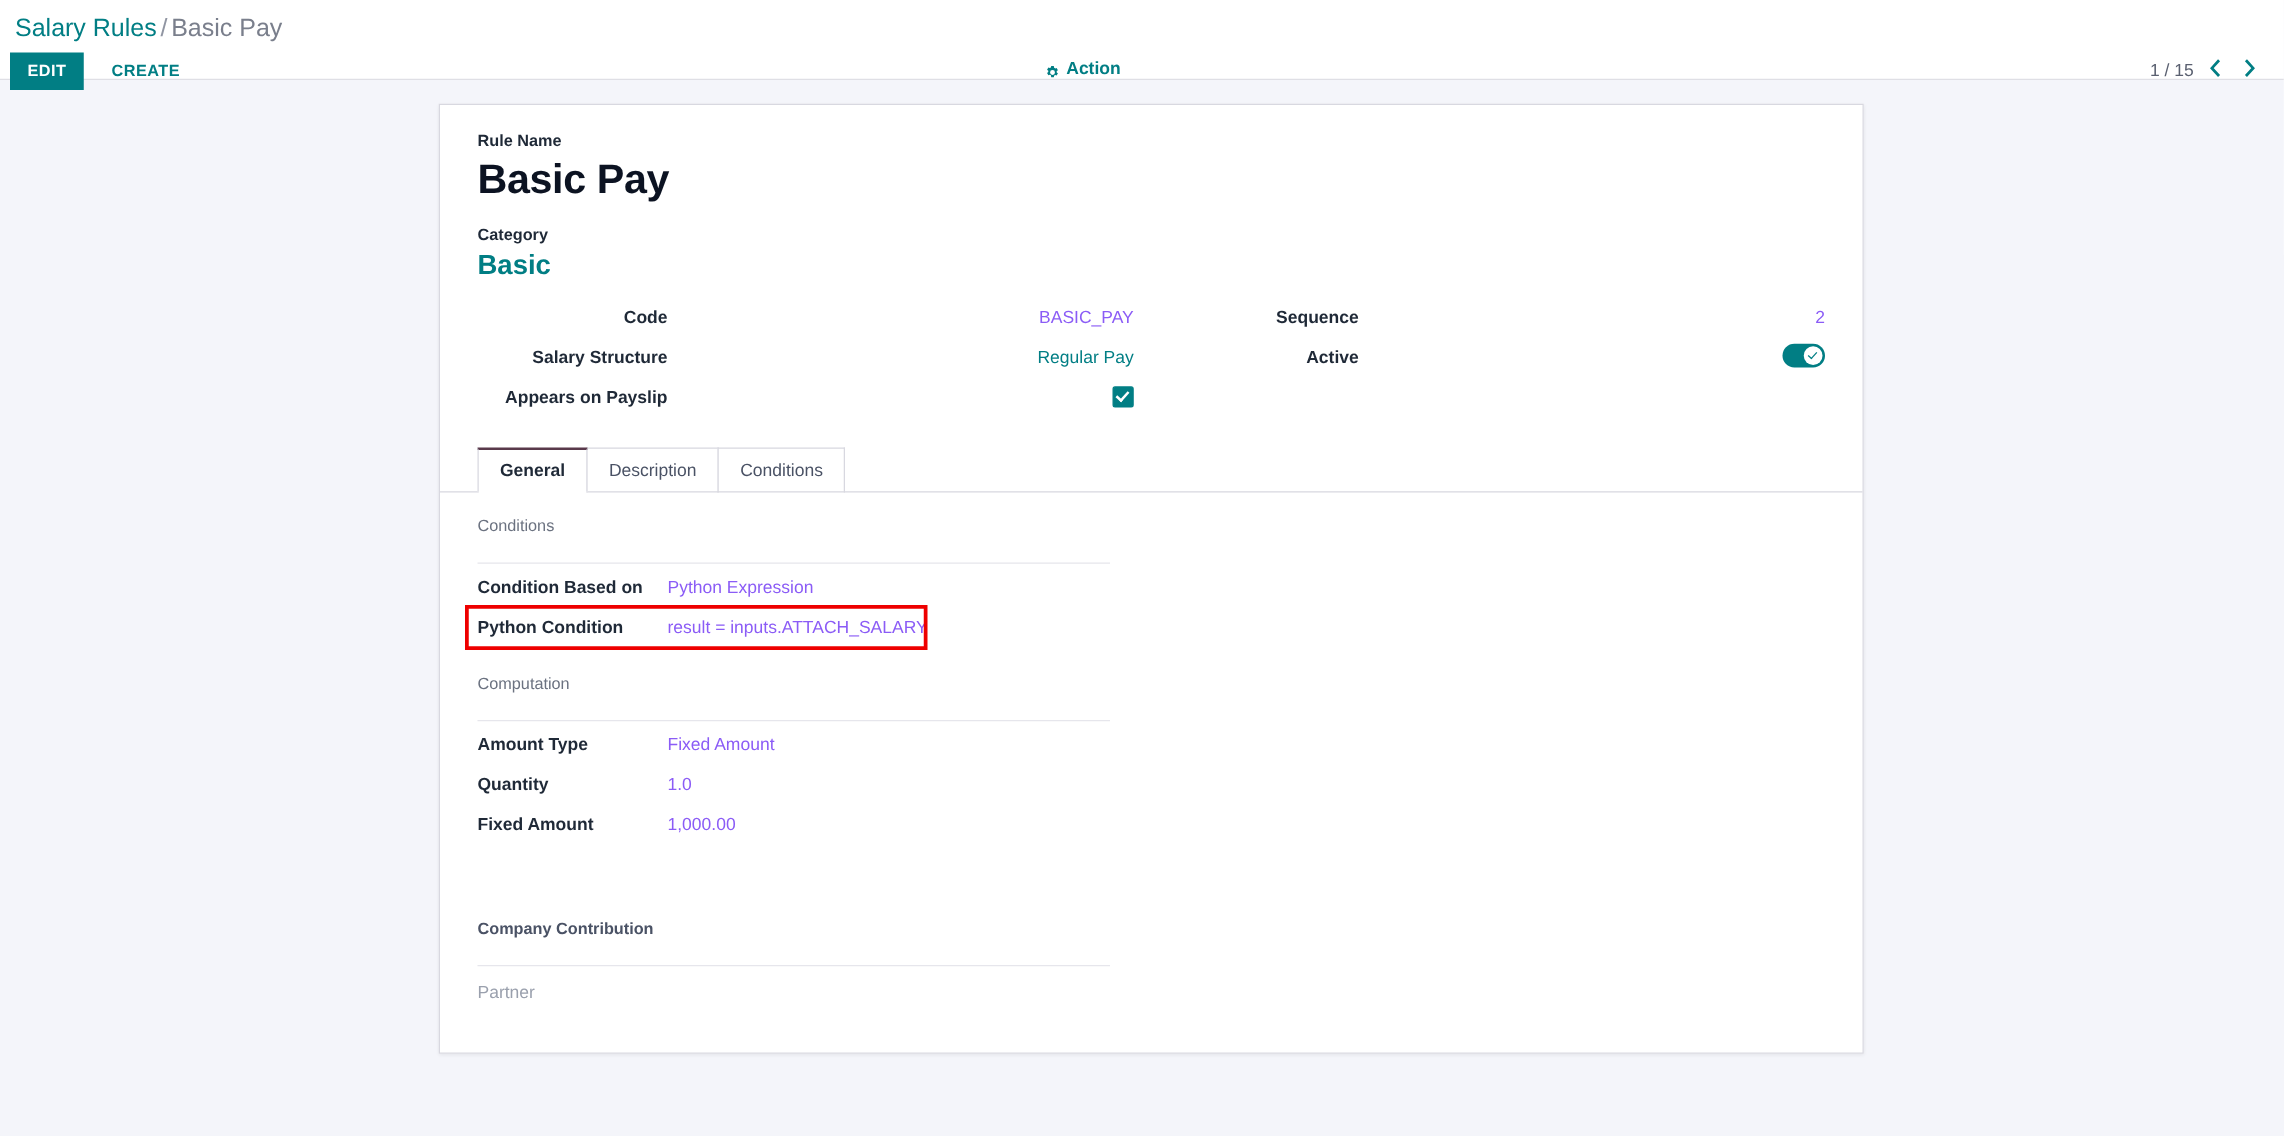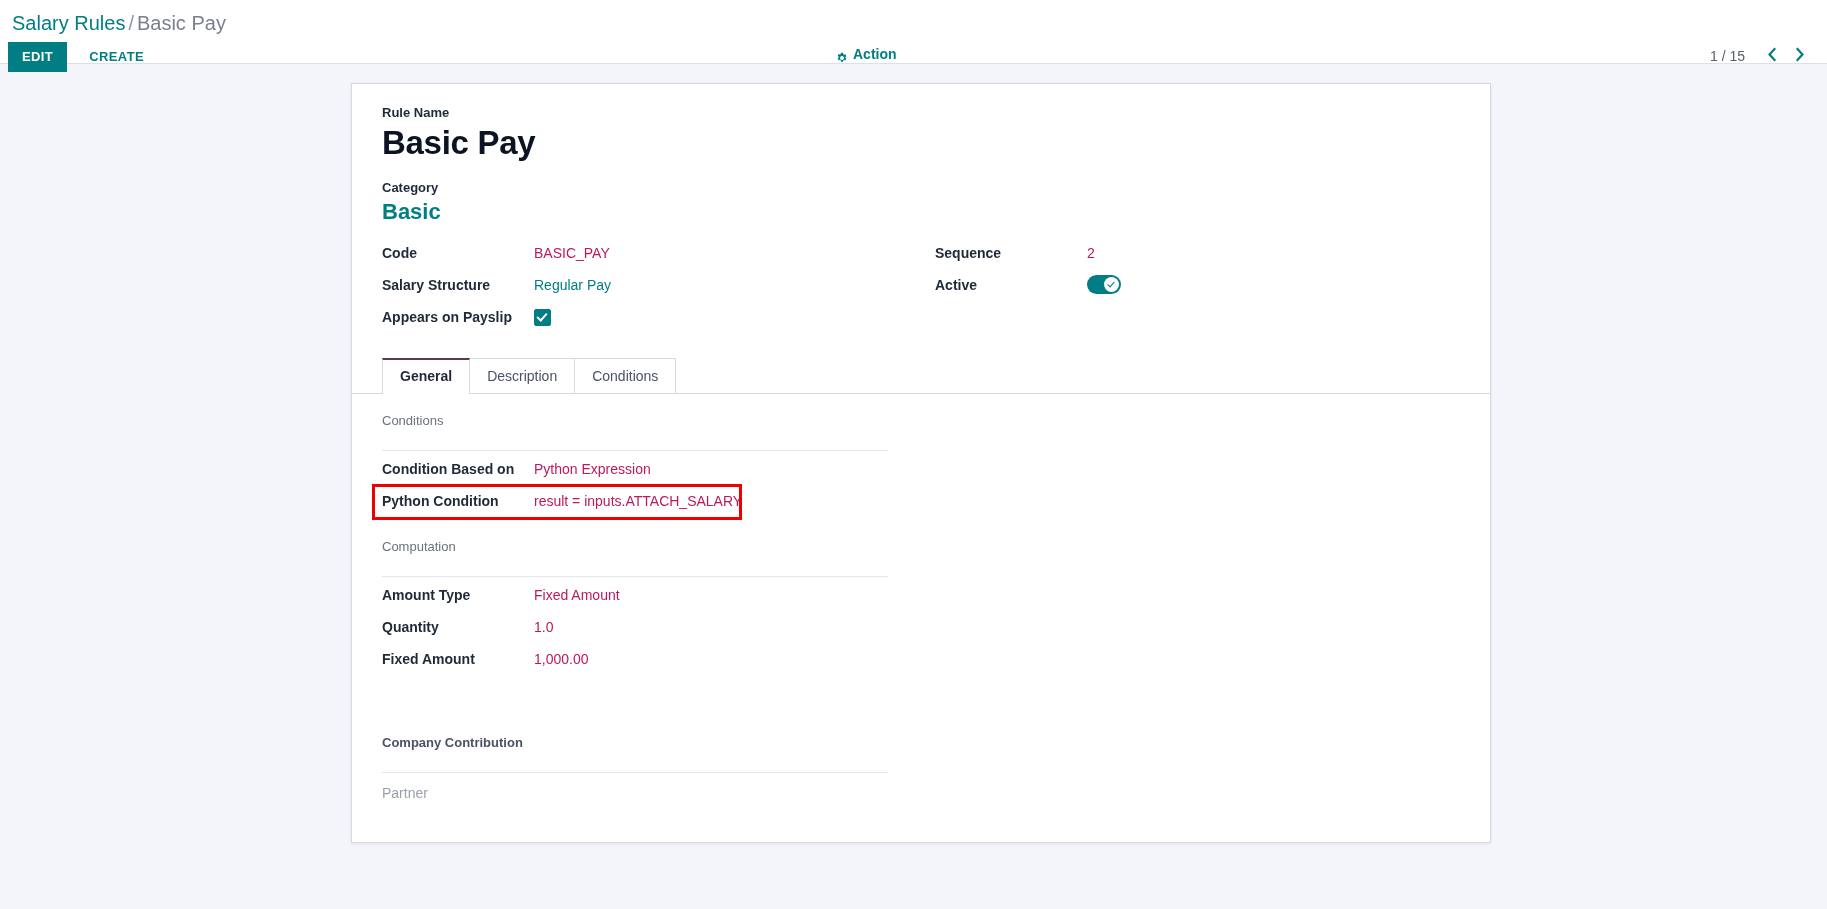--- a/index.html
+++ b/index.html
@@ -100,21 +100,20 @@
     position: absolute;
     right: 14px;
     top: 7px;
     display: flex;
     align-items: center;
     gap: 4px;
     font-size: 14px;
     color: #5a6070;
   }
   .pager-value {
-    margin-right: 10px;
     white-space: nowrap;
   }
   .pager-btn {
     background: none;
     border: none;
     cursor: pointer;
     padding: 2px 7px;
     line-height: 1;
     display: flex;
     align-items: center;
@@ -164,38 +163,39 @@
 
   
   .group-2col {
     display: flex;
     margin: 0 0 6px 0;
   }
   .col {
     width: 50%;
     padding: 0 14px;
     box-sizing: border-box;
+    text-align: right;
   }
   .frow {
     display: flex;
     align-items: flex-start;
     min-height: 28px;
     padding: 2px 0;
   }
   .flabel {
     width: 152px;
     flex: 0 0 152px;
     font-size: 14px;
     font-weight: bold;
     color: #1f2937;
     line-height: 22px;
   }
   .fvalue {
     font-size: 14px;
-    color: #be185d;
+    color: #8b5cf6;
     line-height: 22px;
     flex: 1;
   }
   .fvalue.link {
     color: #017E84;
     cursor: pointer;
   }
 
   
   .cbox {

